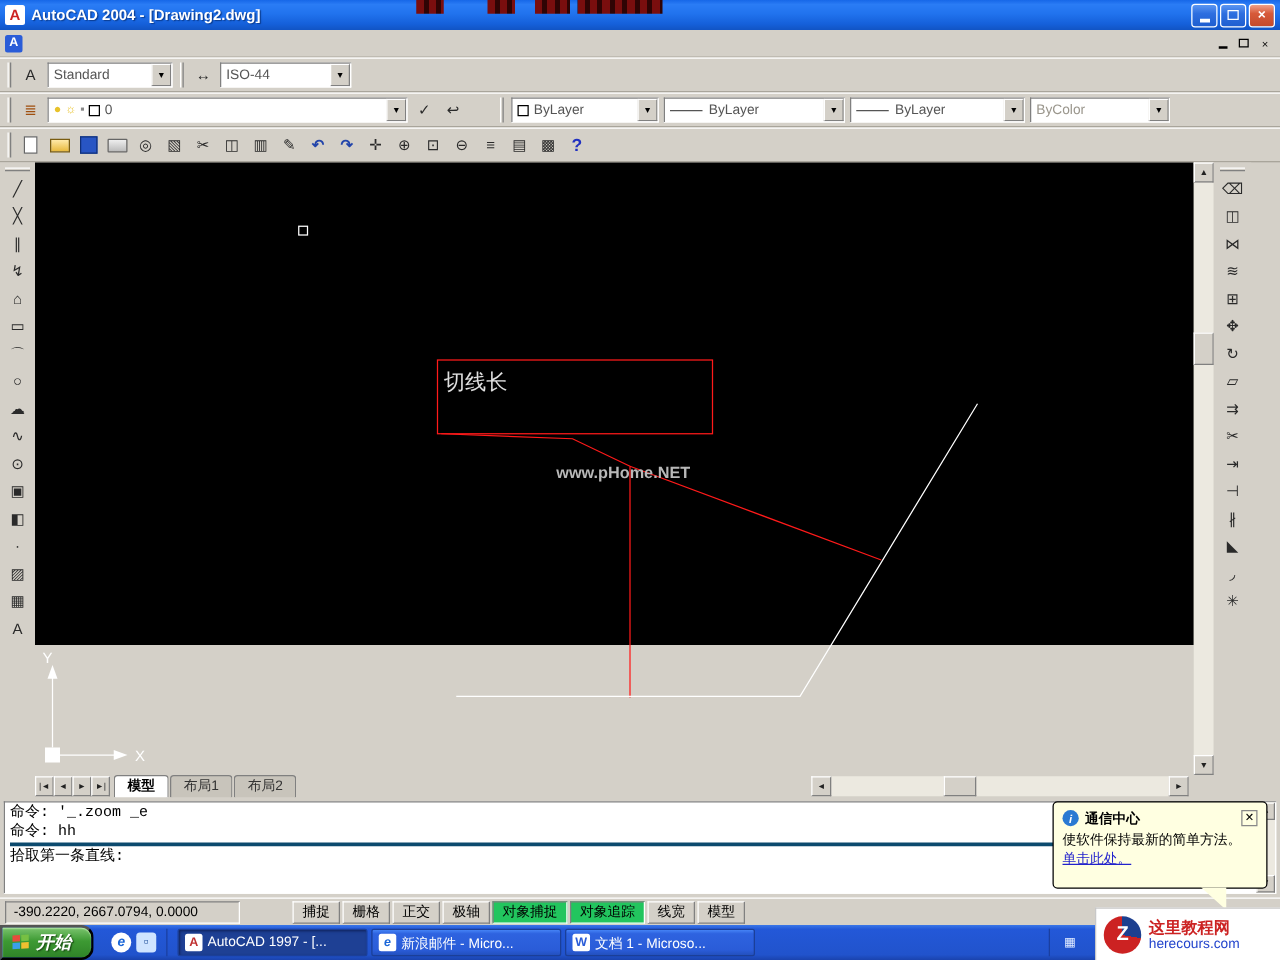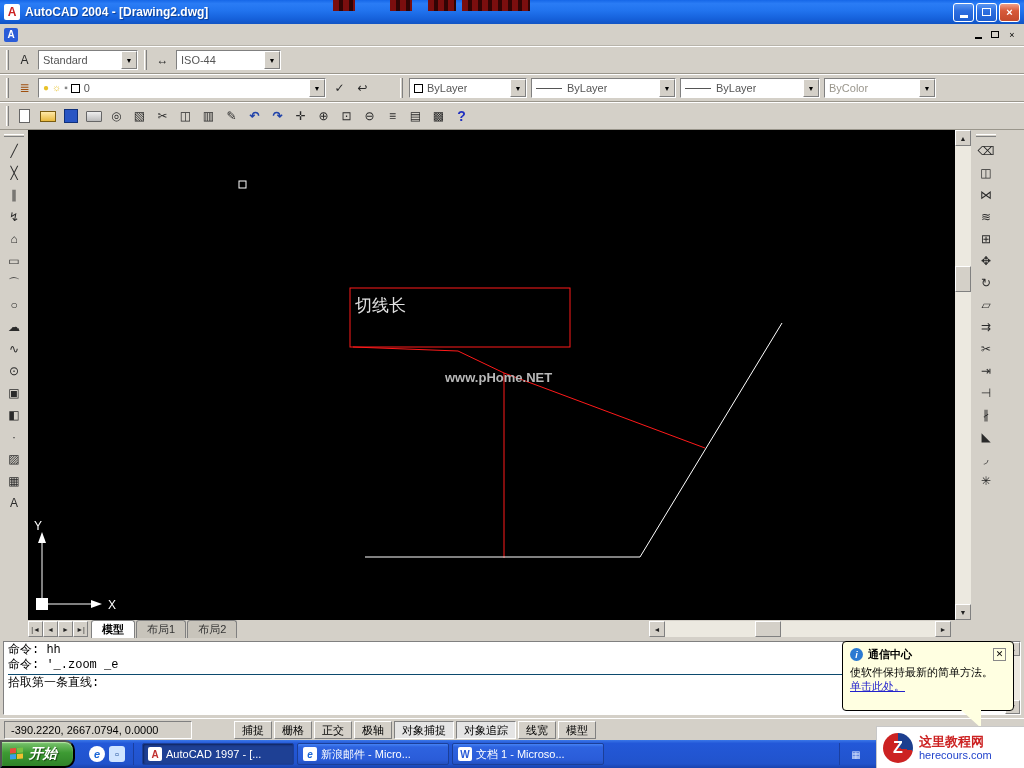--- a/index.html
+++ b/index.html
@@ -66,21 +66,21 @@
   .ic-undo,.ic-redo{color:#2244aa;font-weight:bold}
   .ic-layers{color:#a05010}
 
   
   .main{position:absolute;left:0;top:130px;width:1024px;height:508px;background:#d4d0c8}
   .vtb{position:absolute;top:0;display:flex;flex-direction:column;align-items:center;background:#d4d0c8;padding-top:2px}
   .vtb-left{left:0;width:28px;height:508px}
   .vtb-right{left:971px;width:30px;height:508px}
   .vgrip{width:20px;height:3px;border-top:1px solid #fff;border-bottom:1px solid #808080;margin:2px 0 3px}
   .vtb .tbi{width:24px;height:22px}
-  .canvas{position:absolute;left:28px;top:0;width:927px;height:490px;background:#000;cursor:crosshair}
+  .canvas{position:absolute;left:28px;top:0;width:927px;height:386px;background:#000;cursor:crosshair}
   .canvas svg{display:block}
 
   
   .sb-btn{background:#d4d0c8;border:1px solid;border-color:#fff #808080 #808080 #fff;
     display:flex;align-items:center;justify-content:center;font-size:7px;color:#222;flex:0 0 auto}
   .vscroll{position:absolute;left:955px;top:0;width:16px;height:490px;background:#ece9e0;display:flex;flex-direction:column}
   .vscroll .sb-btn{width:16px;height:16px}
   .vtrack{position:relative;flex:1}
   .vthumb{position:absolute;left:0;top:120px;width:16px;height:26px;background:#d4d0c8;
     border:1px solid;border-color:#fff #808080 #808080 #fff}
@@ -98,34 +98,34 @@
   .hthumb{position:absolute;top:0;left:90px;width:26px;height:16px;background:#d4d0c8;
     border:1px solid;border-color:#fff #808080 #808080 #fff}
   .corner{position:absolute;right:0;top:0;width:20px;height:18px;background:#d4d0c8}
 
   
   .cmdarea{position:absolute;left:0;top:638px;width:1024px;height:80px;background:#d4d0c8;padding:3px}
   .cmdbox{position:relative;width:100%;height:100%;background:#fff;border:1px solid;
     border-color:#808080 #fff #fff #808080;font-family:"Liberation Mono","DejaVu Sans Mono",monospace;
     font-size:12px;color:#000;padding:1px 18px 1px 4px}
   .cmd-line{line-height:15px;white-space:pre}
-  .cmd-prompt{line-height:17px;border-top:1px solid #0c4a6e;margin-top:1px;white-space:pre}
+  .cmd-prompt{line-height:17px;border-top:3px solid #0c4a6e;margin-top:1px;white-space:pre}
   .cmd-sb{position:absolute;right:0;top:0;width:15px;height:100%;background:#ece9e0;
     display:flex;flex-direction:column;justify-content:space-between}
   .cmd-sb .sb-btn{width:15px;height:14px}
 
   
   .statusbar{position:absolute;left:0;top:718px;width:1024px;height:22px;background:#d4d0c8;
     display:flex;align-items:center;padding:0 4px;border-top:1px solid #fff}
   .coords{width:188px;height:18px;border:1px solid;border-color:#808080 #fff #fff #808080;
     font-size:11px;line-height:16px;padding:0 6px;color:#000;margin-right:42px;white-space:nowrap}
   .toggles{display:flex;gap:2px}
   .toggle{height:18px;padding:0 7px;font-size:11px;line-height:16px;background:#d4d0c8;color:#000;
     border:1px solid;border-color:#fff #808080 #808080 #fff;white-space:nowrap}
-  .toggle.pressed{border-color:#808080 #fff #fff #808080;background:#e5e5e5}
+  .toggle.pressed{border-color:#808080 #fff #fff #808080;background:#22c55e}
 
   
   .taskbar{position:absolute;left:0;top:740px;width:1024px;height:28px;
     background:linear-gradient(#3a77e8,#2358d8 12%,#2153cc 85%,#1a43ae);display:flex;align-items:center}
   .startbtn{height:28px;padding:0 16px 0 8px;border-radius:0 10px 10px 0;
     background:linear-gradient(#7bc46f,#3d9a33 45%,#2f8328);color:#fff;font-weight:bold;font-style:italic;
     font-size:14px;display:flex;align-items:center;gap:5px;box-shadow:inset 0 1px 1px #b8e8a8;text-shadow:1px 1px 1px #1a4a14}
   .flag{width:14px;height:13px;display:grid;grid-template-columns:6px 6px;grid-template-rows:5px 5px;gap:1px;transform:skewY(-4deg)}
   .flag i{display:block}
   .flag i:nth-child(1){background:#e84c3c}.flag i:nth-child(2){background:#77c043}
@@ -394,22 +394,22 @@
         <span class="sb-btn">►</span>
       </div>
       <span class="corner"></span>
     </div>
   </div>
 
   <div class="cmdarea">
     <div class="cmdbox">
       <div>
 
+          <div class="cmd-line">命令: '_.zoom _e</div>
           <div class="cmd-line">命令: hh</div>
-          <div class="cmd-line">命令: '_.zoom _e</div>
         </div>
       <div class="cmd-prompt">拾取第一条直线:</div>
       <div class="cmd-sb">
         <span class="sb-btn">▲</span>
         <span class="sb-btn">▼</span>
       </div>
     </div>
   </div>
 
   <div class="statusbar">

